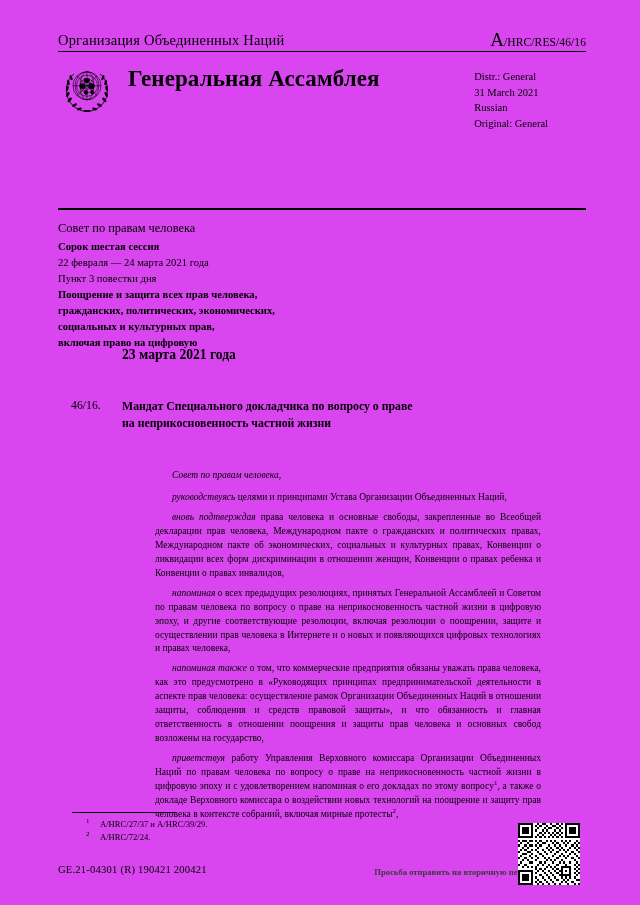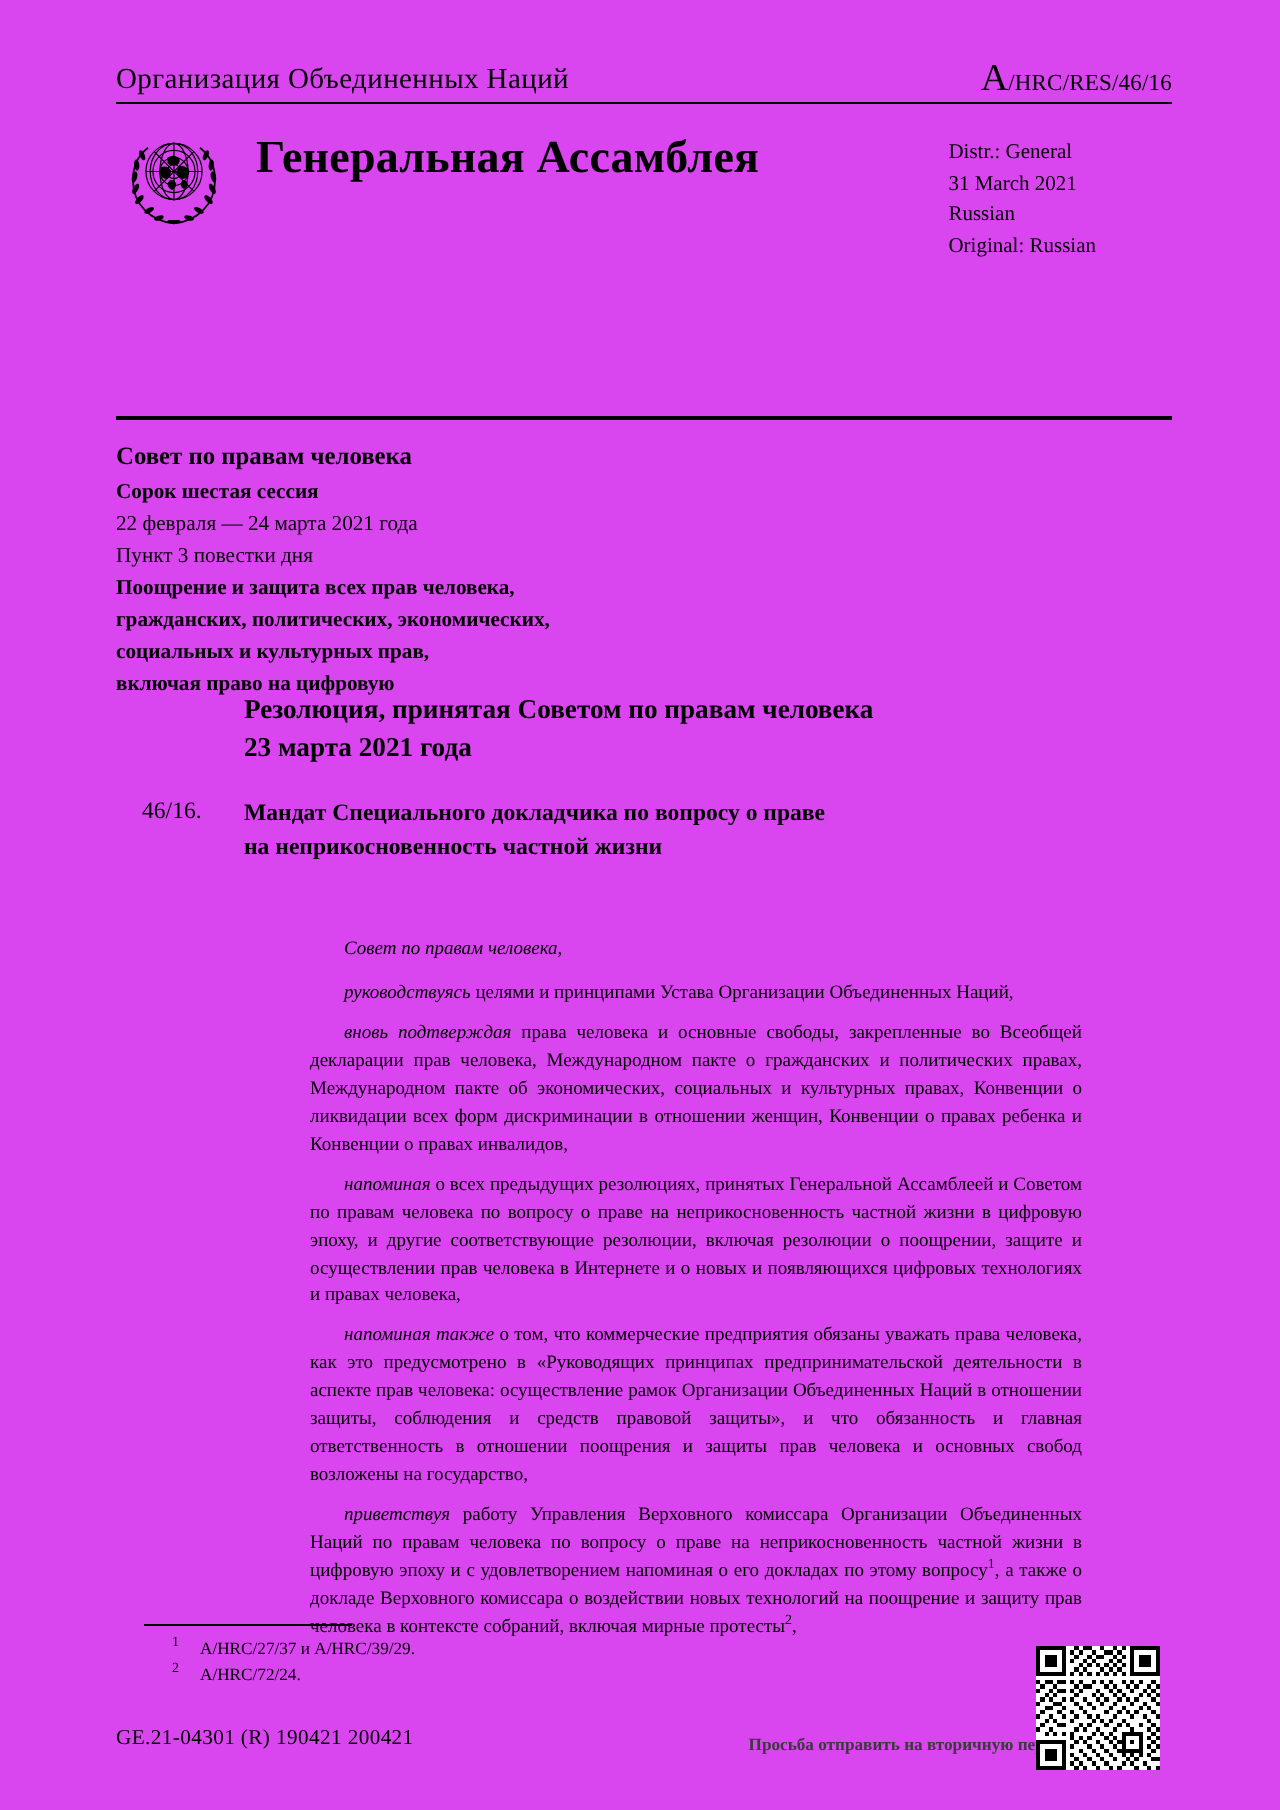--- a/index.html
+++ b/index.html
@@ -105,21 +105,21 @@
   .session-block {
     position: absolute;
     left: 58px;
     top: 219px;
     width: 400px;
     font-size: 10.6px;
     line-height: 1.52;
   }
   .session-block .s-head {
     font-size: 12.4px;
-    font-weight: bold;
+    font-weight: normal;
     margin-bottom: 1px;
   }
   .session-block .s-bold {
     font-weight: bold;
   }
 
   
   .res-heading {
     position: absolute;
     left: 122px;
@@ -316,40 +316,39 @@
           </g>
         </svg>
       </div>
 
       <div class="ga-title">Генеральная Ассамблея</div>
 
       <div class="distr-block">
         <div>Distr.: General</div>
         <div>31 March 2021</div>
         <div>Russian</div>
-        <div>Original: Russian</div>
+        <div>Original: General</div>
       </div>
     </div>
   </div>
 
   <div class="rule-thick"></div>
 
   <div class="session-block">
     <div class="s-head">Совет по правам человека</div>
     <div class="s-bold">Сорок шестая сессия</div>
     <div>22 февраля — 24 марта 2021 года</div>
     <div>Пункт 3 повестки дня</div>
     <div class="s-bold">Поощрение и защита всех прав человека,</div>
     <div class="s-bold">гражданских, политических, экономических,</div>
     <div class="s-bold">социальных и культурных прав,</div>
     <div class="s-bold">включая право на цифровую</div>
   </div>
 
   <div class="res-heading">
-    <div>Резолюция, принятая Советом по правам человека</div>
     <div>23 марта 2021 года</div>
   </div>
 
   <div class="item-block">
     <div class="item-num">46/16.</div>
     <div class="item-title">
       <div>Мандат Специального докладчика по вопросу о праве</div>
       <div>на неприкосновенность частной жизни</div>
     </div>
   </div>

